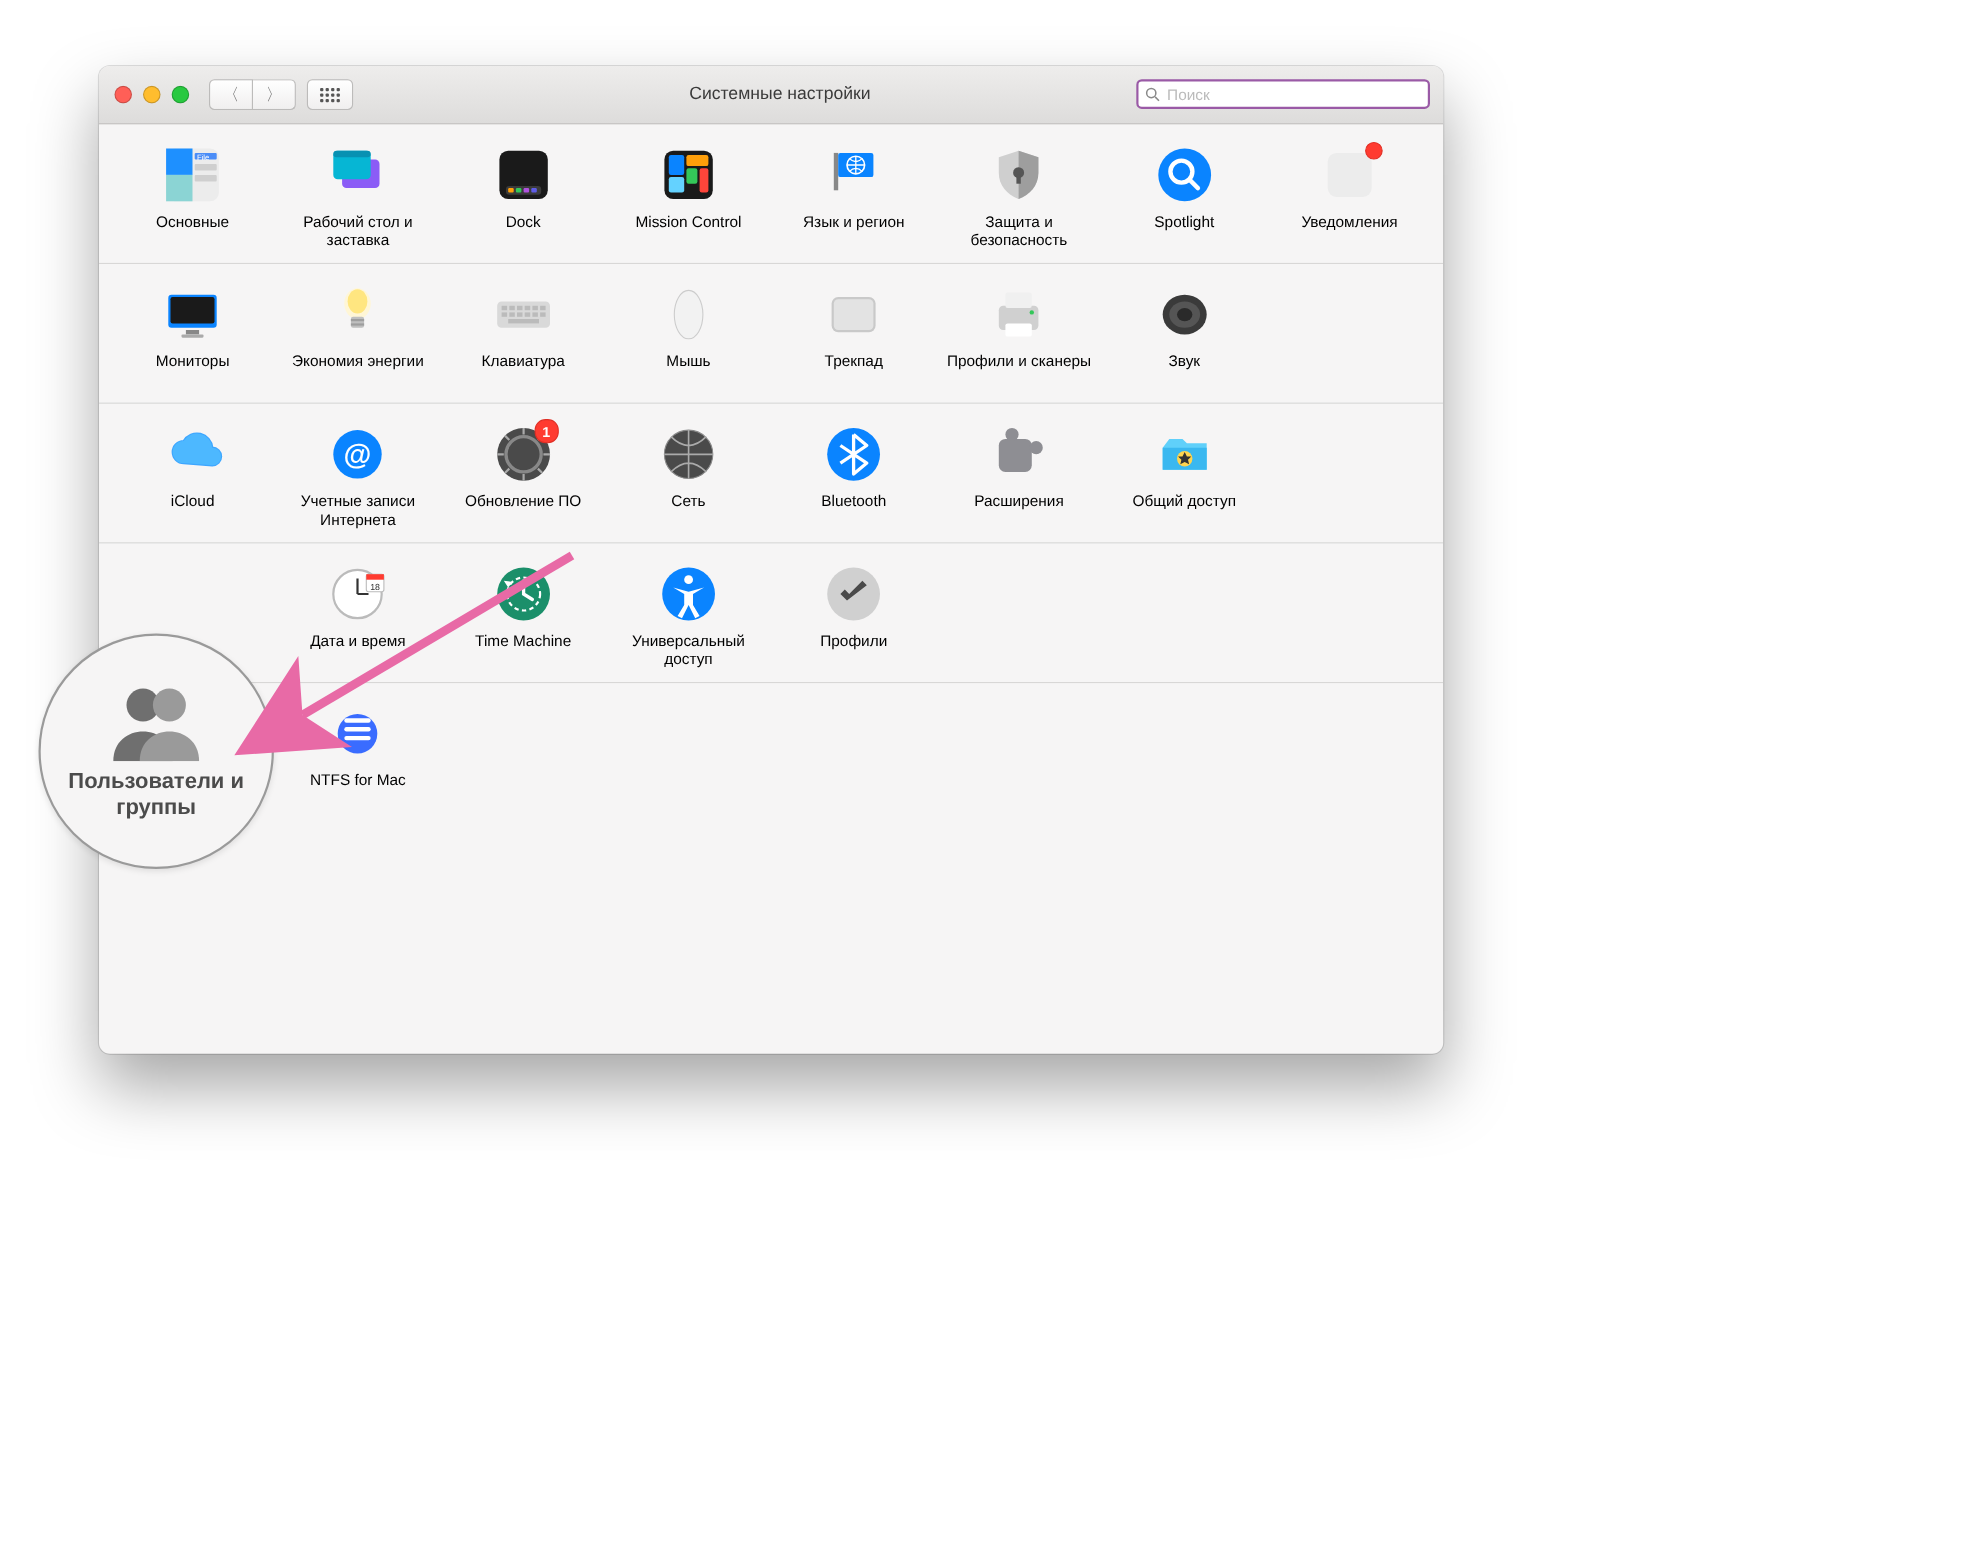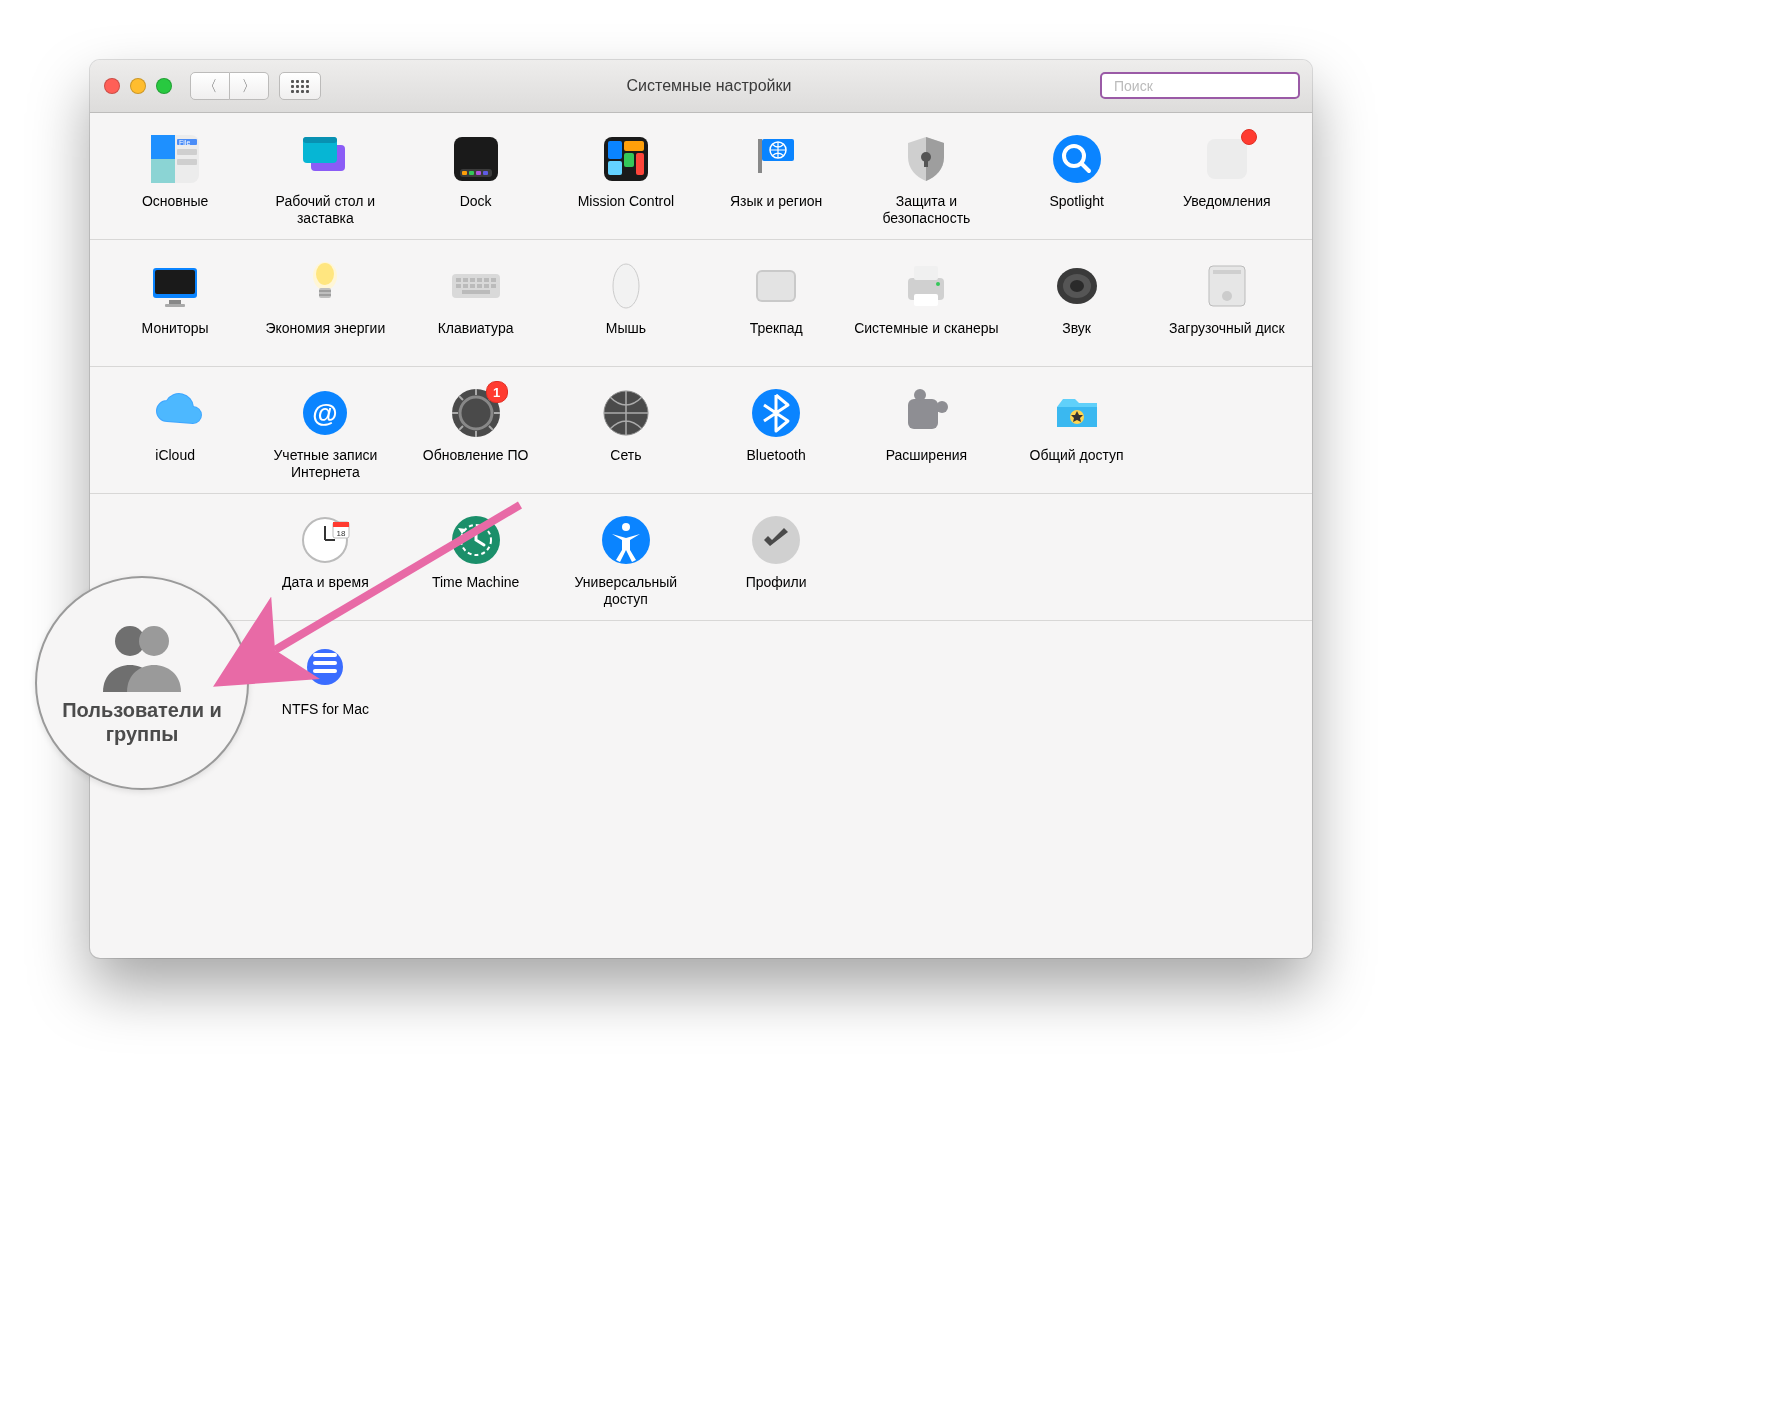--- a/index.html
+++ b/index.html
@@ -12,21 +12,21 @@
 .tyel{background:#ffbd2e;}
 .tgrn{background:#28c940;}
 .navseg{margin-left:18px;display:flex;}
 .segbtn{width:38px;height:26px;background:linear-gradient(#fff,#f0efef);border:1px solid #bcbbba;display:flex;align-items:center;justify-content:center;color:#777;font-size:15px;}
 .segbtn:first-child{border-radius:5px 0 0 5px;}
 .segbtn:last-child{border-left:none;border-radius:0 5px 5px 0;}
 .gridbtn{margin-left:10px;width:40px;height:26px;background:linear-gradient(#fff,#f0efef);border:1px solid #bcbbba;border-radius:5px;display:flex;align-items:center;justify-content:center;}
 .griddots{width:18px;height:12px;display:grid;grid-template-columns:repeat(4,3px);grid-template-rows:repeat(3,3px);gap:2px;}
 .griddots i{background:#555;border-radius:1px;}
 .title{position:absolute;left:16px;right:0;text-align:center;font-size:16px;color:#3a3a3a;pointer-events:none;}
-.search{position:absolute;right:12px;top:12px;width:200px;height:27px;border:2px solid #9a5aa6;border-radius:5px;background:#fff;display:flex;align-items:center;padding:0 6px;box-sizing:border-box;}
+.search{position:absolute;right:12px;top:12px;width:267px;height:27px;border:2px solid #9a5aa6;border-radius:5px;background:#fff;display:flex;align-items:center;padding:0 6px;box-sizing:border-box;}
 .search svg{width:14px;height:14px;fill:none;stroke:#8a8a8a;stroke-width:2;}
 .search input{border:none;outline:none;flex:1;margin-left:4px;font-size:14px;color:#333;background:transparent;}
 .search input::placeholder{color:#bbb;}
 .body{height:calc(100% - 52px);}
 .section{border-bottom:1px solid #d8d7d6;}
 .sec4{border-bottom:none;}
 .grid{display:grid;grid-template-columns:repeat(8,1fr);padding:10px 10px 12px;gap:0;}
 .cell{display:flex;flex-direction:column;align-items:center;justify-content:flex-start;padding:8px 2px 0;cursor:default;}
 .ico{width:56px;height:56px;border-radius:10px;display:flex;align-items:center;justify-content:center;position:relative;}
 .lbl{margin-top:6px;font-size:14px;color:#000000;text-align:center;line-height:1.2;min-height:34px;}
@@ -432,37 +432,29 @@
                 </svg>
               </div>
               <div class="lbl">Трекпад</div>
             </div>
             <div class="cell">
               <div class="ico">
                 <svg width="56" height="56" viewBox="0 0 56 56">
                   <use href="#i-printers"></use>
                 </svg>
               </div>
-              <div class="lbl">Системные и сканеры</div>
+              <div class="lbl">Профили и сканеры</div>
             </div>
             <div class="cell">
               <div class="ico">
                 <svg width="56" height="56" viewBox="0 0 56 56">
                   <use href="#i-sound"></use>
                 </svg>
               </div>
               <div class="lbl">Звук</div>
-            </div>
-            <div class="cell">
-              <div class="ico">
-                <svg width="56" height="56" viewBox="0 0 56 56">
-                  <use href="#i-startup"></use>
-                </svg>
-              </div>
-              <div class="lbl">Загрузочный диск</div>
             </div>
           </div>
         </div>
       <div class="section sec2">
           <div class="grid" id="row2">
             <div class="cell">
               <div class="ico">
                 <svg width="56" height="56" viewBox="0 0 56 56">
                   <use href="#i-icloud"></use>
                 </svg>

